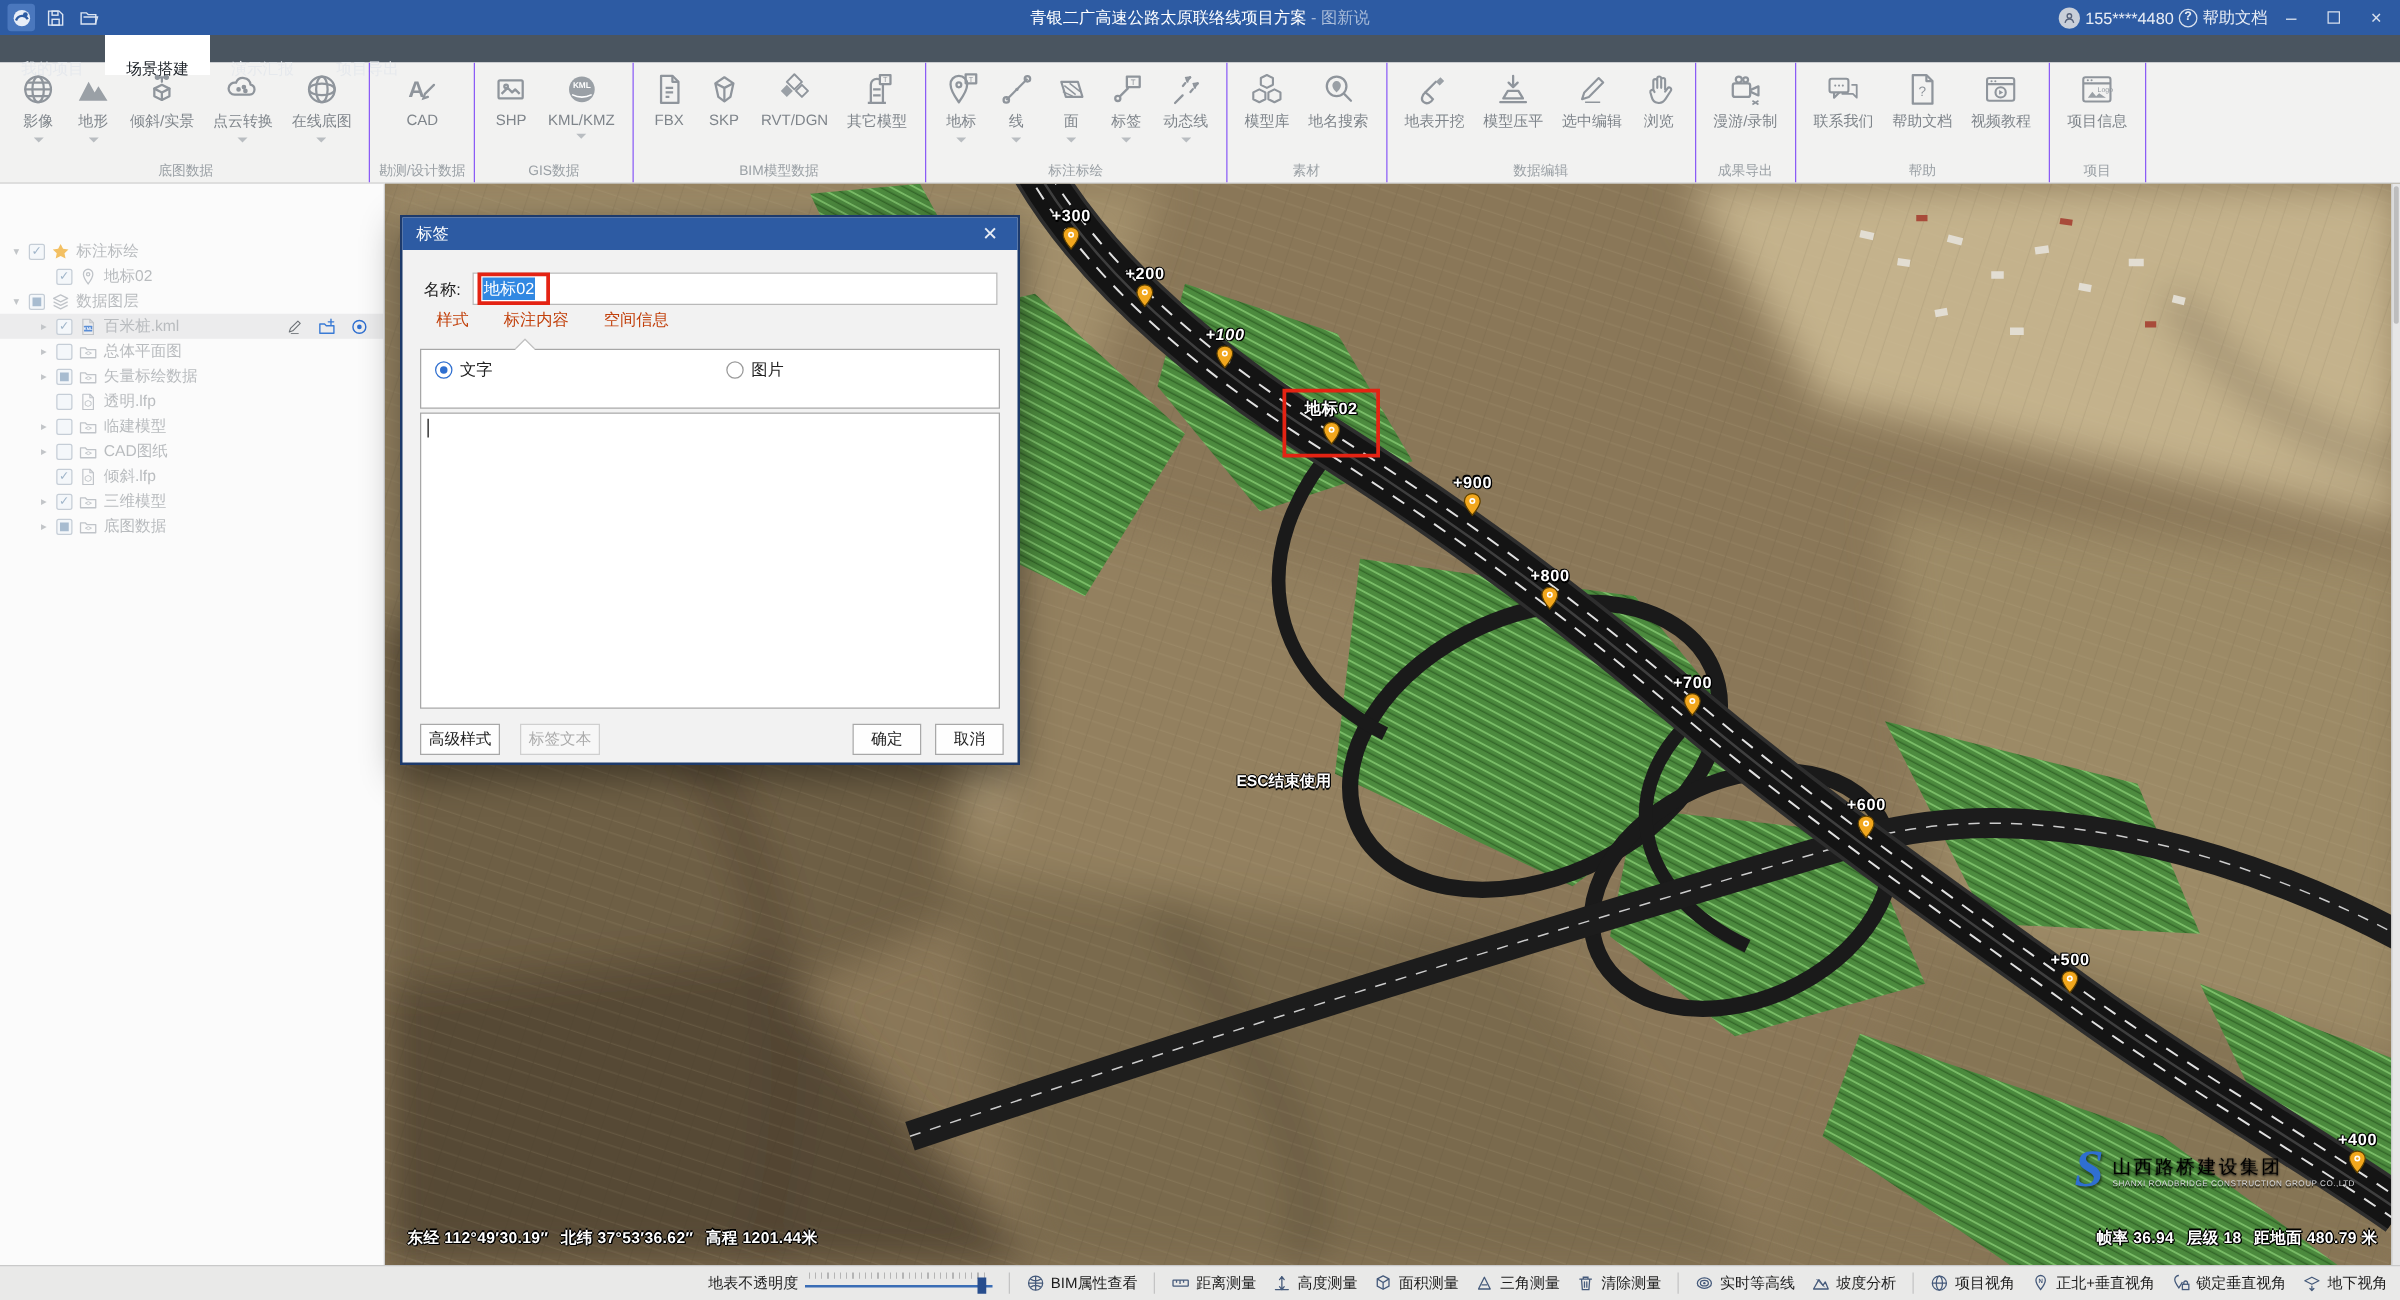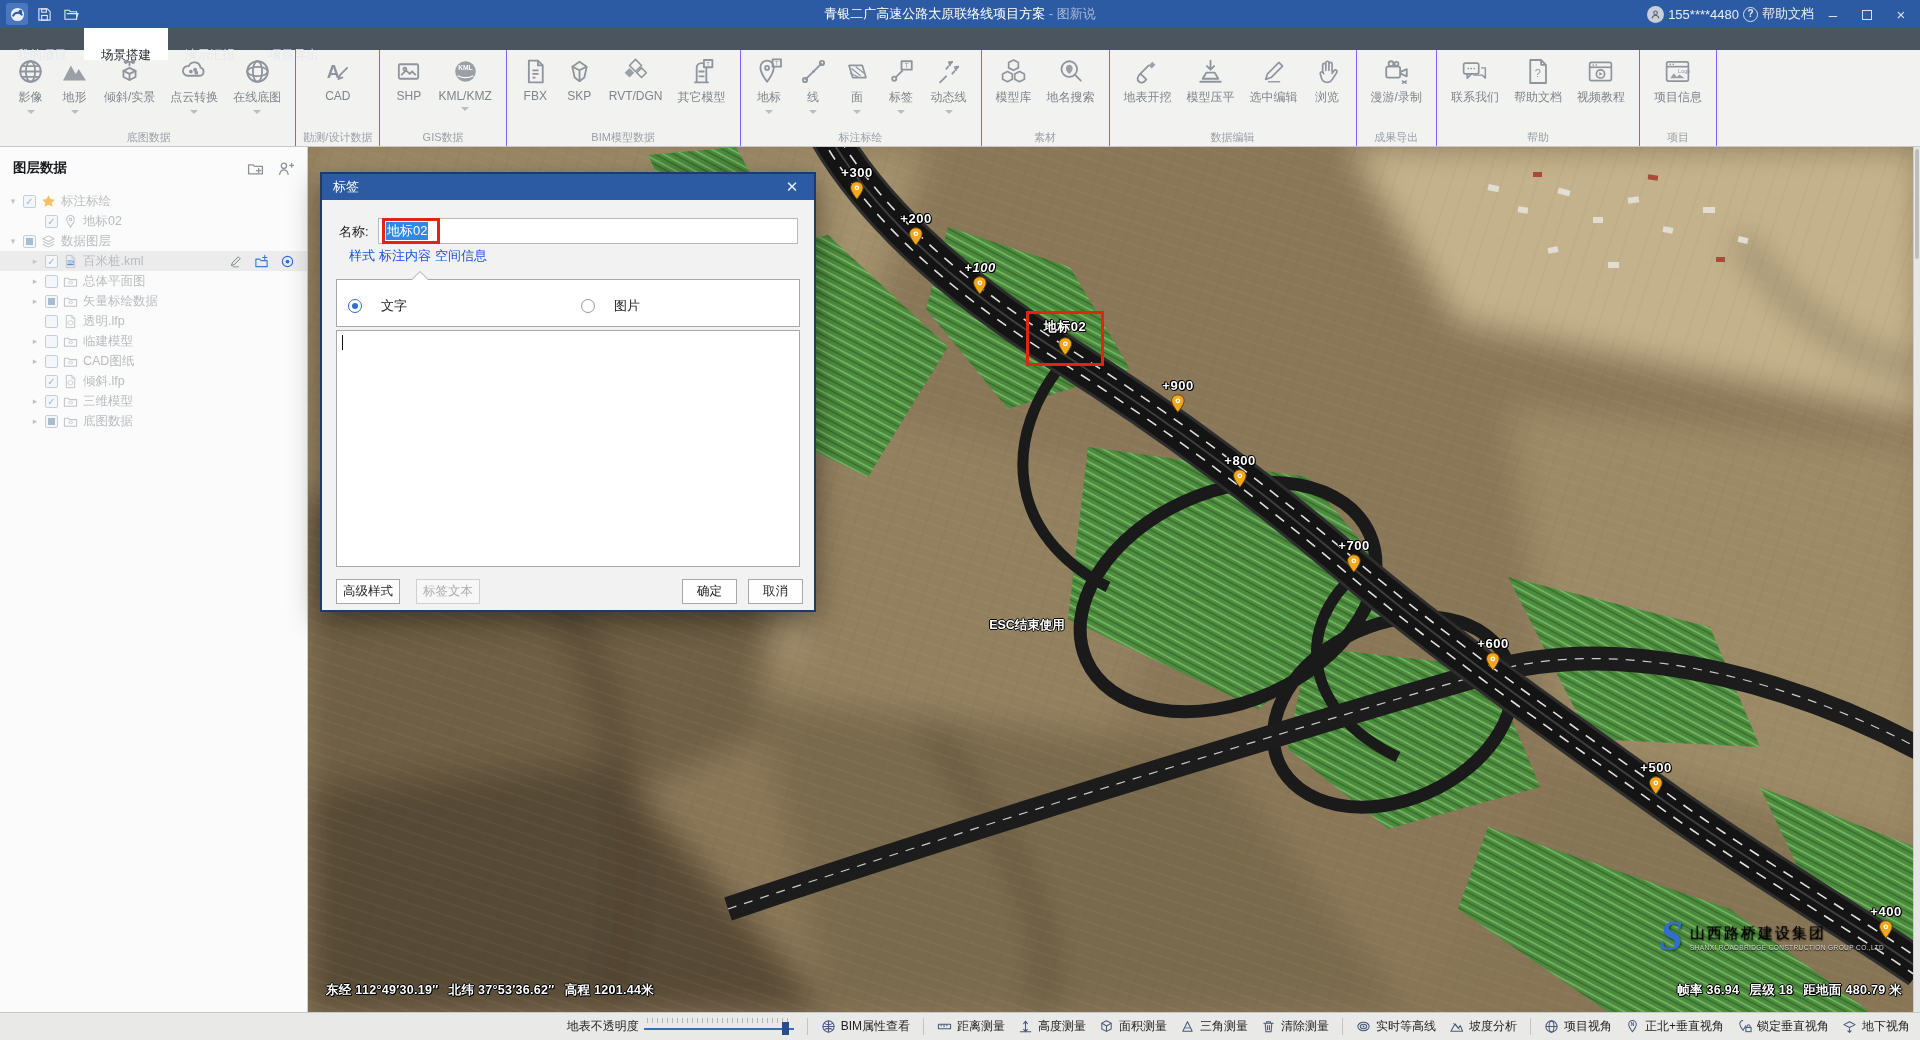--- a/index.html
+++ b/index.html
@@ -79,24 +79,24 @@
 
 
 .dialog{position:absolute;left:320px;top:172px;width:496px;height:440px;background:#f2f2f2;border:2px solid #1d3a6b;box-shadow:0 8px 28px rgba(0,0,0,.45);z-index:40}
 .dtitle{height:26px;background:#2d5ba3;color:#fff;font-size:13px;display:flex;align-items:center;padding:0 11px}
 .dclose{margin-left:auto;font-size:15px;color:#e8edf5;width:22px;text-align:center;cursor:default}
 .dbody{position:relative;height:410px;font-size:13px;color:#222}
 .dname-lbl{position:absolute;left:17px;top:23px}
 .dinput{position:absolute;left:56px;top:18px;right:16px;height:26px;background:#fff;border:1px solid #b9b9b9;display:flex;align-items:center;padding-left:3px}
 .redbox{border:3px solid #e42313;padding:1px 9px 1px 1px;display:inline-flex}
 .seltext{background:#3188e2;color:#fff;font-size:13px;padding:0 1px;white-space:nowrap}
-.dtabs{position:absolute;left:27px;top:47px;display:flex;gap:4px;color:#1d4ed8}
+.dtabs{position:absolute;left:27px;top:47px;display:flex;gap:28px;color:#c2410c}
 .dpanel{position:absolute;left:14px;right:14px;top:79px;height:48px;background:#fff;border:1px solid #a7a7a7}
 .caret{position:absolute;top:-8px;left:75px;width:0;height:0;border-left:8px solid transparent;border-right:8px solid transparent;border-bottom:8px solid #fff;filter:drop-shadow(0 -1px 0 #a7a7a7)}
-.dradio{position:absolute;top:17px;display:flex;align-items:center;gap:19px}
+.dradio{position:absolute;top:7px;display:flex;align-items:center;gap:6px}
 .r1{left:11px}.r2{left:244px}
 .rdot{width:14px;height:14px;border:1px solid #9a9a9a;border-radius:50%;background:#fff;position:relative;flex:none}
 .rdot.on{border-color:#2f6fd0}
 .rdot.on::after{content:"";position:absolute;left:3px;top:3px;right:3px;bottom:3px;background:#2f6fd0;border-radius:50%}
 .dtext{position:absolute;left:14px;right:14px;top:130px;height:237px;background:#fff;border:1px solid #a7a7a7}
 .tcaret{position:absolute;left:5px;top:4px;width:1px;height:15px;background:#111}
 .dbtns{position:absolute;left:14px;right:11px;top:379px;height:26px}
 .dbtn{position:absolute;height:25px;font-size:12.5px;border:1px solid #a8a8a8;background:#fefefe;color:#222;font-family:inherit}
 .b-adv{left:0;width:64px}
 .b-ltxt{left:80px;width:64px;color:#ababab;border-color:#cfcfcf;background:#f7f7f7}
@@ -756,31 +756,20 @@
           <div class="rlab">项目信息</div>
           <div class="rarr" style="visibility: hidden;"></div>
         </div>
       </div>
       <div class="rglab">项目</div>
     </div>
   </div>
 
 <div class="main">
   <div class="panel">
-    <div class="phead">
-      <span class="ptitle">图层数据</span>
-      <span class="phico">
-        <svg class="picn">
-            <use href="#i-folderadd"></use>
-          </svg>
-        <svg class="picn">
-            <use href="#i-useradd"></use>
-          </svg>
-      </span>
-    </div>
     <div class="tree" id="layer-tree">
         <div class="trow" style="padding-left: 8px;">
           <span class="chev">▾</span>
           <span class="cbox on">✓</span>
           <svg class="ticn">
             <use href="#i-star"></use>
           </svg>
           <span class="tlab">标注标绘</span>
         </div>
         <div class="trow" style="padding-left: 30px;">

